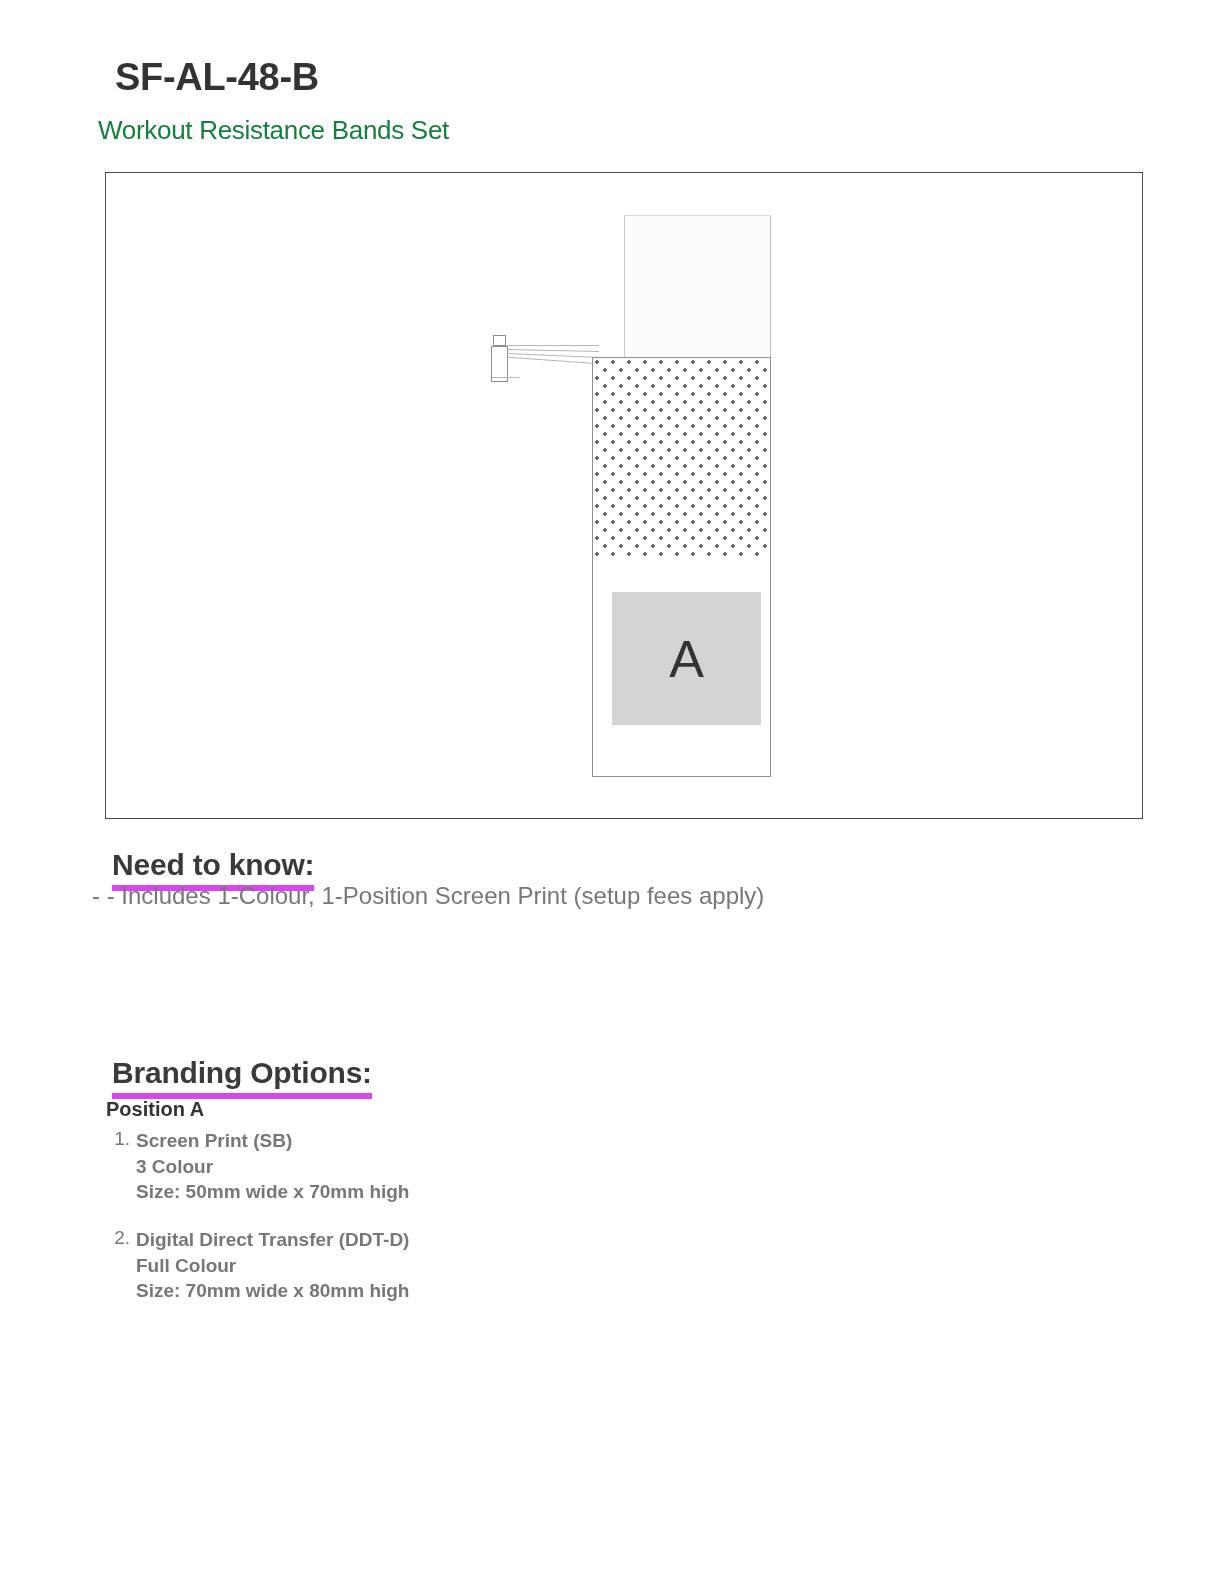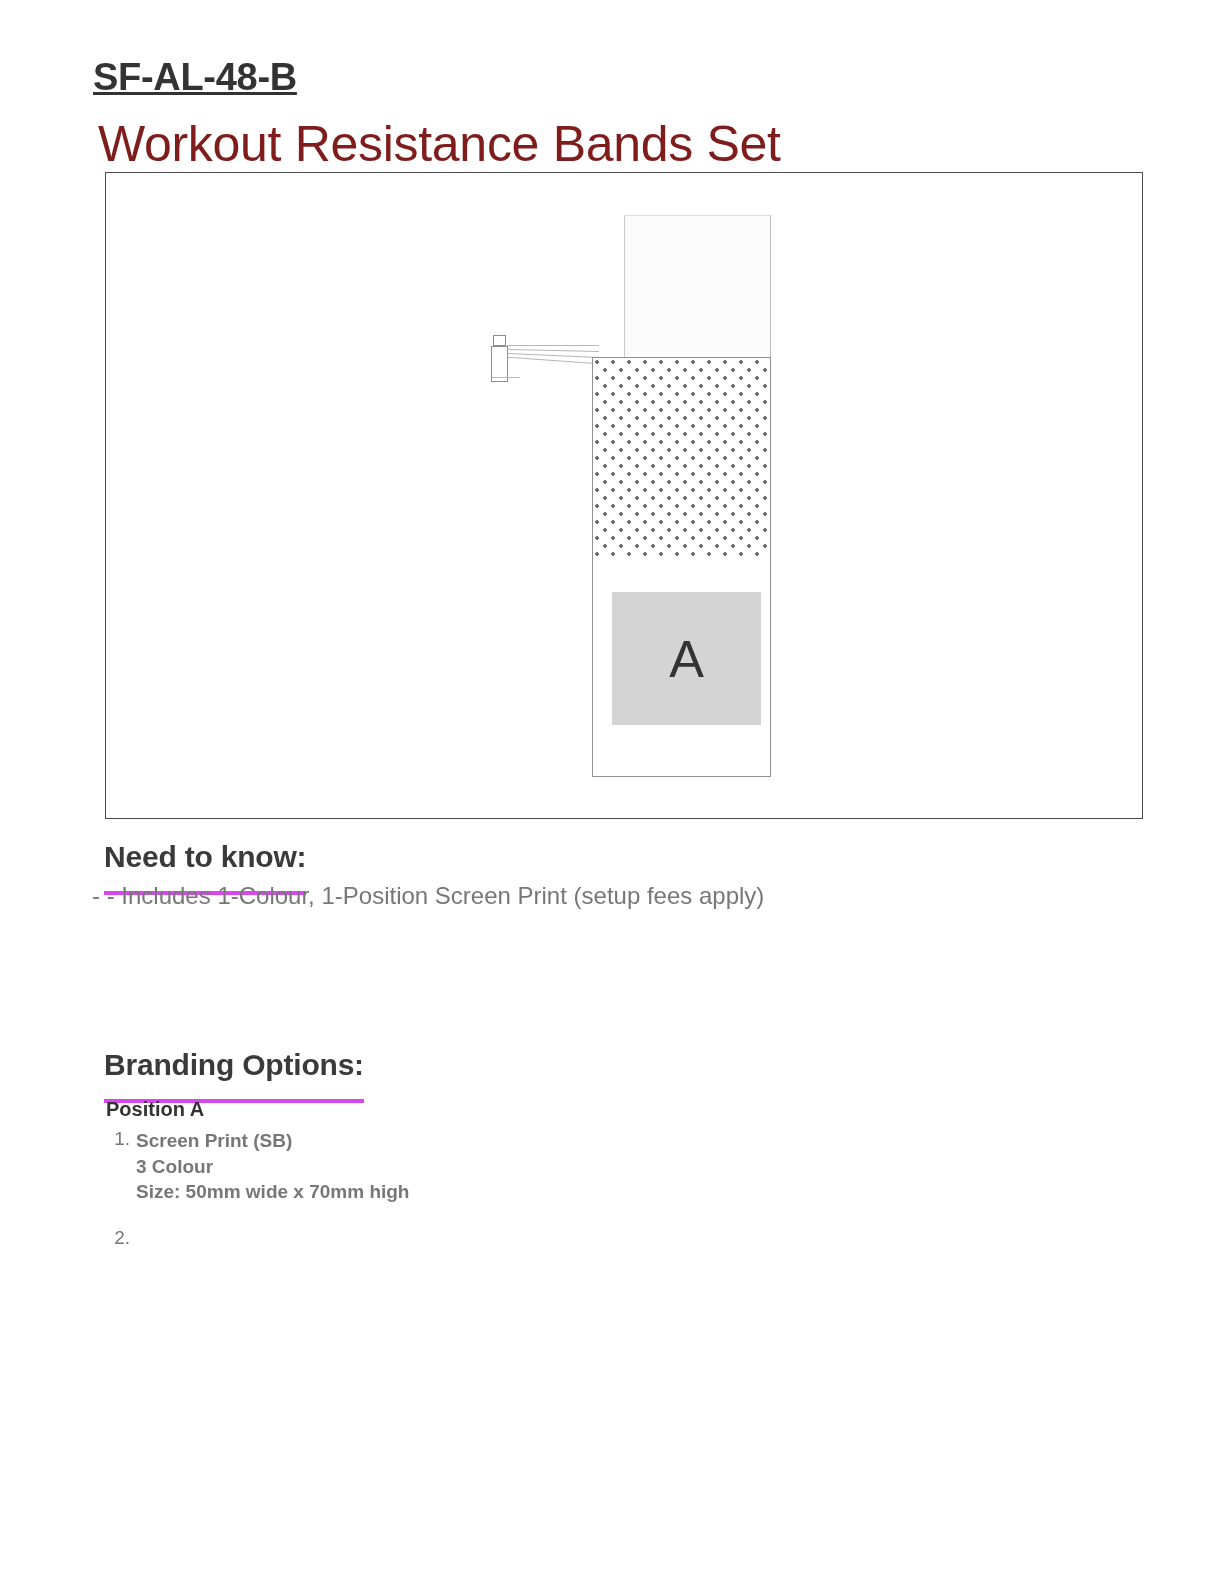--- a/index.html
+++ b/index.html
@@ -16,35 +16,34 @@
     overflow: hidden;
   }
   .page {
     position: absolute;
     left: 0; top: 0;
     width: 1224px;
     height: 1584px;
   }
   .sku {
     position: absolute;
-    left: 93px;
+    left: 115px;
     top: 56px;
     font-size: 38px;
     font-weight: bold;
     color: #333333;
     letter-spacing: -0.3px;
-    text-decoration: underline;
   }
   .product-name {
     position: absolute;
     left: 98px;
     top: 115px;
-    font-size: 50px;
+    font-size: 26px;
     font-weight: normal;
-    color: #7f1d1d;
+    color: #15803d;
     letter-spacing: -0.3px;
   }
   .image-frame {
     position: absolute;
     left: 105px;
     top: 172px;
     width: 1038px;
     height: 647px;
     border: 1px solid #4a4a4a;
     box-sizing: border-box;
@@ -160,23 +159,23 @@
     width: 28px;
     height: 0;
     border-top: 1px solid #b9b9b9;
   }
   h2.section {
     position: absolute;
     left: 96px;
     font-size: 30px;
     font-weight: bold;
     color: #3a3a3a;
-    margin: 8px;
-    padding: 0 0 17px 0;
-    border-bottom: 4px solid #d946ef;
+    margin: 16px;
+    padding: 0 0 3px 0;
+    border-bottom: 6px solid #d946ef;
     display: inline-block;
     letter-spacing: -0.2px;
   }
   .need-heading { top: 832px; }
   .need-line {
     position: absolute;
     left: 92px;
     top: 882px;
     font-size: 24px;
     color: #777777;
@@ -261,17 +260,22 @@
       <div class="opt-num">1.</div>
       <div class="opt-text">
         <div>Screen Print (SB)</div>
         <div>3 Colour</div>
         <div>Size: 50mm wide x 70mm high</div>
       </div>
     </div>
 
     <div class="opt">
       <div class="opt-num">2.</div>
+      <div class="opt-text">
+        <div>Digital Direct Transfer (DDT-D)</div>
+        <div>Full Colour</div>
+        <div>Size: 70mm wide x 80mm high</div>
+      </div>
     </div>
 
   </div>
 
 </div>
 
 </body></html>

